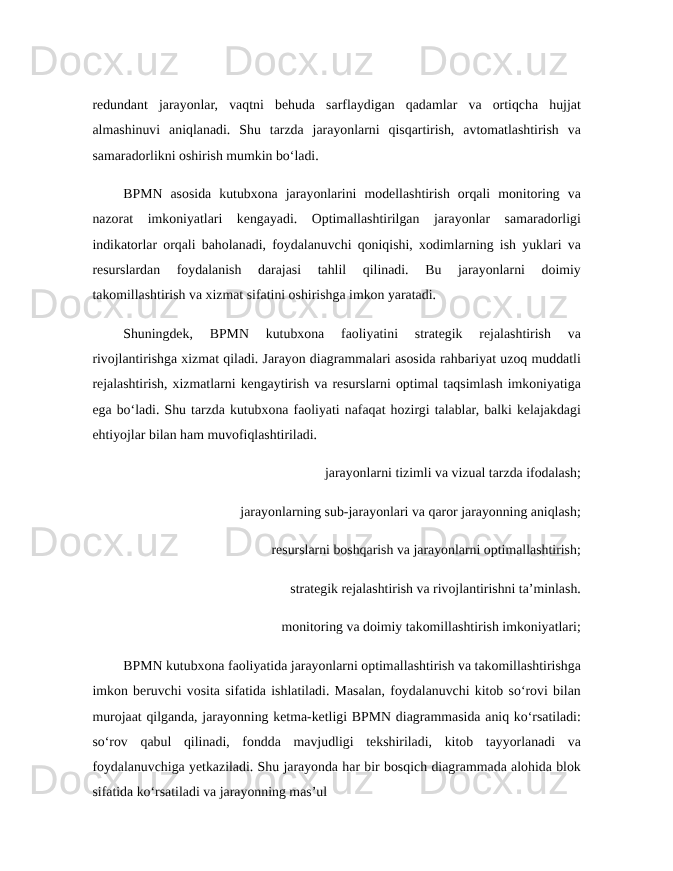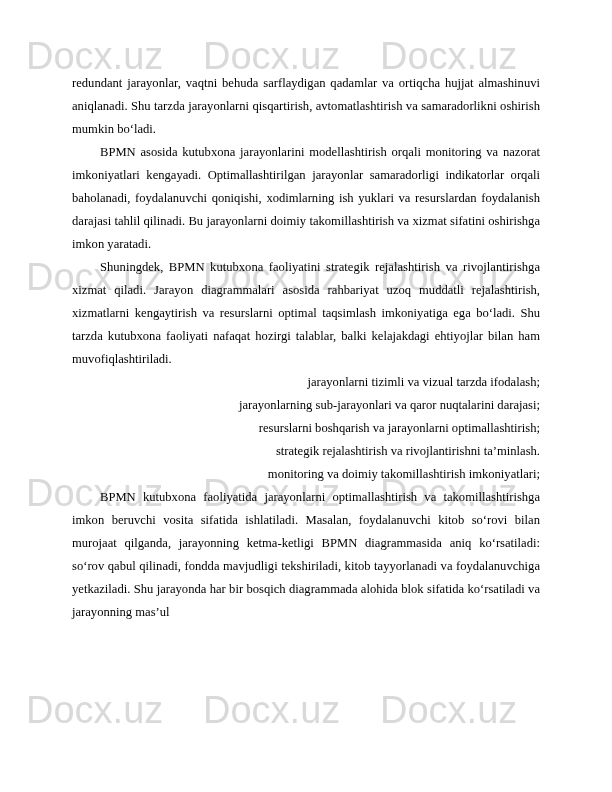--- a/index.html
+++ b/index.html
@@ -15,21 +15,21 @@
     font-size: 38px;
     line-height: 33px;
     color: #d9d9d9;
     letter-spacing: 0px;
     white-space: nowrap;
   }
   .page {
     position: absolute; left: 72px; top: 72px; width: 468px; z-index: 1;
     font-size: 12.6px;
   }
-  p { margin: 0; line-height: 23px; text-align: justify; }
+  p { margin: 12px; line-height: 23px; text-align: justify; }
   p.indent { text-indent: 28px; }
   p.item { padding-left: 28px; text-align: right; }
 </style>
 </head>
 <body>
 
 <div class="watermark-layer">
   <div class="wm" style="left:26px;top:40px;">Docx.uz</div>
   <div class="wm" style="left:203px;top:40px;">Docx.uz</div>
   <div class="wm" style="left:380px;top:40px;">Docx.uz</div>
@@ -43,19 +43,19 @@
   <div class="wm" style="left:203px;top:694px;">Docx.uz</div>
   <div class="wm" style="left:380px;top:694px;">Docx.uz</div>
 </div>
 
 <div class="page">
   <p>redundant jarayonlar, vaqtni behuda sarflaydigan qadamlar va ortiqcha hujjat almashinuvi aniqlanadi. Shu tarzda jarayonlarni qisqartirish, avtomatlashtirish va samaradorlikni oshirish mumkin bo‘ladi.</p>
   <p class="indent">BPMN asosida kutubxona jarayonlarini modellashtirish orqali monitoring va nazorat imkoniyatlari kengayadi. Optimallashtirilgan jarayonlar samaradorligi indikatorlar orqali baholanadi, foydalanuvchi qoniqishi, xodimlarning ish yuklari va resurslardan foydalanish darajasi tahlil qilinadi. Bu jarayonlarni doimiy takomillashtirish va xizmat sifatini oshirishga imkon yaratadi.</p>
   <p class="indent">Shuningdek, BPMN kutubxona faoliyatini strategik rejalashtirish va rivojlantirishga xizmat qiladi. Jarayon diagrammalari asosida rahbariyat uzoq muddatli rejalashtirish, xizmatlarni kengaytirish va resurslarni optimal taqsimlash imkoniyatiga ega bo‘ladi. Shu tarzda kutubxona faoliyati nafaqat hozirgi talablar, balki kelajakdagi ehtiyojlar bilan ham muvofiqlashtiriladi.</p>
   <div>
     <p class="item">jarayonlarni tizimli va vizual tarzda ifodalash;</p>
-    <p class="item">jarayonlarning sub-jarayonlari va qaror nuqtalarini darajasi;</p>
+    <p class="item">jarayonlarning sub-jarayonlari va qaror jarayonning aniqlash;</p>
     <p class="item">resurslarni boshqarish va jarayonlarni optimallashtirish;</p>
     <p class="item">strategik rejalashtirish va rivojlantirishni ta’minlash.</p>
     <p class="item">monitoring va doimiy takomillashtirish imkoniyatlari;</p>
   </div>
   <p class="indent">BPMN kutubxona faoliyatida jarayonlarni optimallashtirish va takomillashtirishga imkon beruvchi vosita sifatida ishlatiladi. Masalan, foydalanuvchi kitob so‘rovi bilan murojaat qilganda, jarayonning ketma-ketligi BPMN diagrammasida aniq ko‘rsatiladi: so‘rov qabul qilinadi, fondda mavjudligi tekshiriladi, kitob tayyorlanadi va foydalanuvchiga yetkaziladi. Shu jarayonda har bir bosqich diagrammada alohida blok sifatida ko‘rsatiladi va jarayonning mas’ul</p>
 </div>
 
 </body></html>

